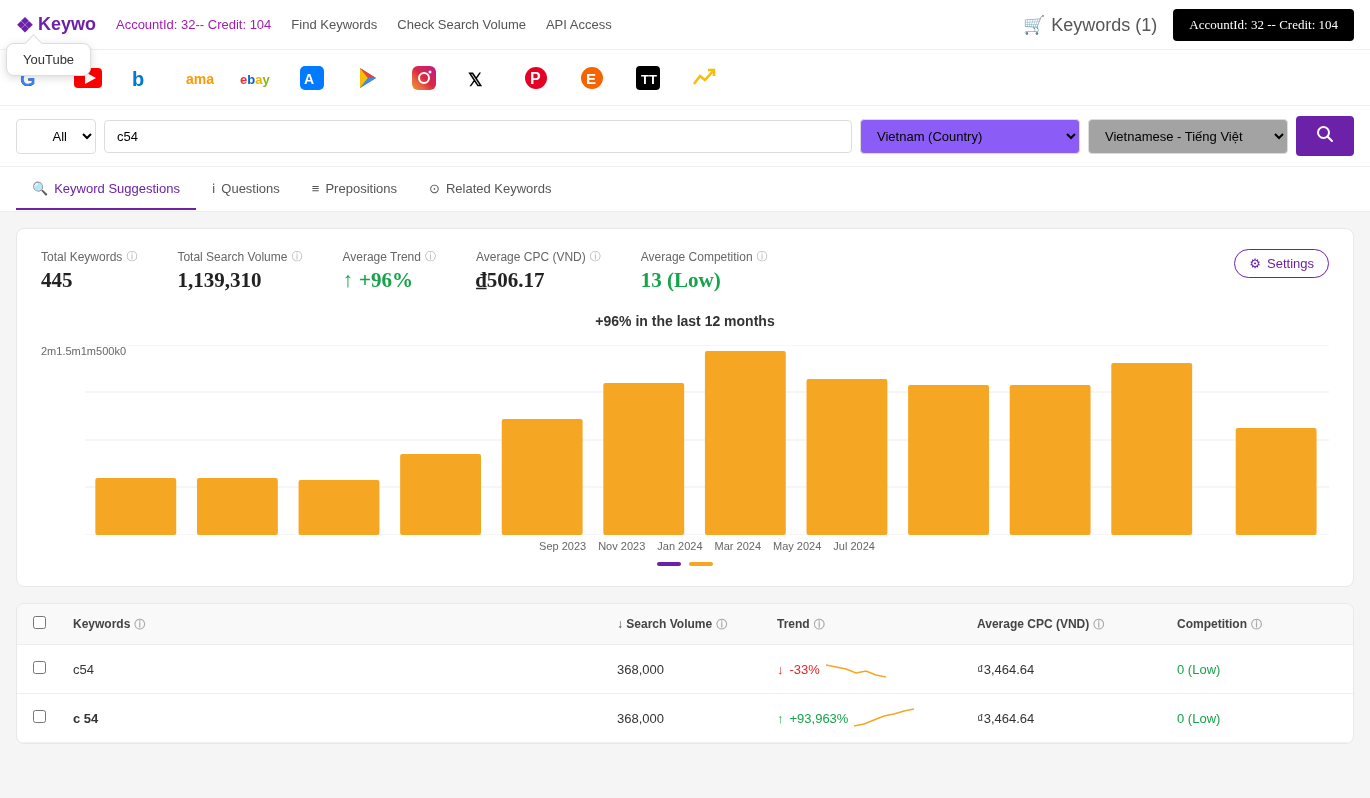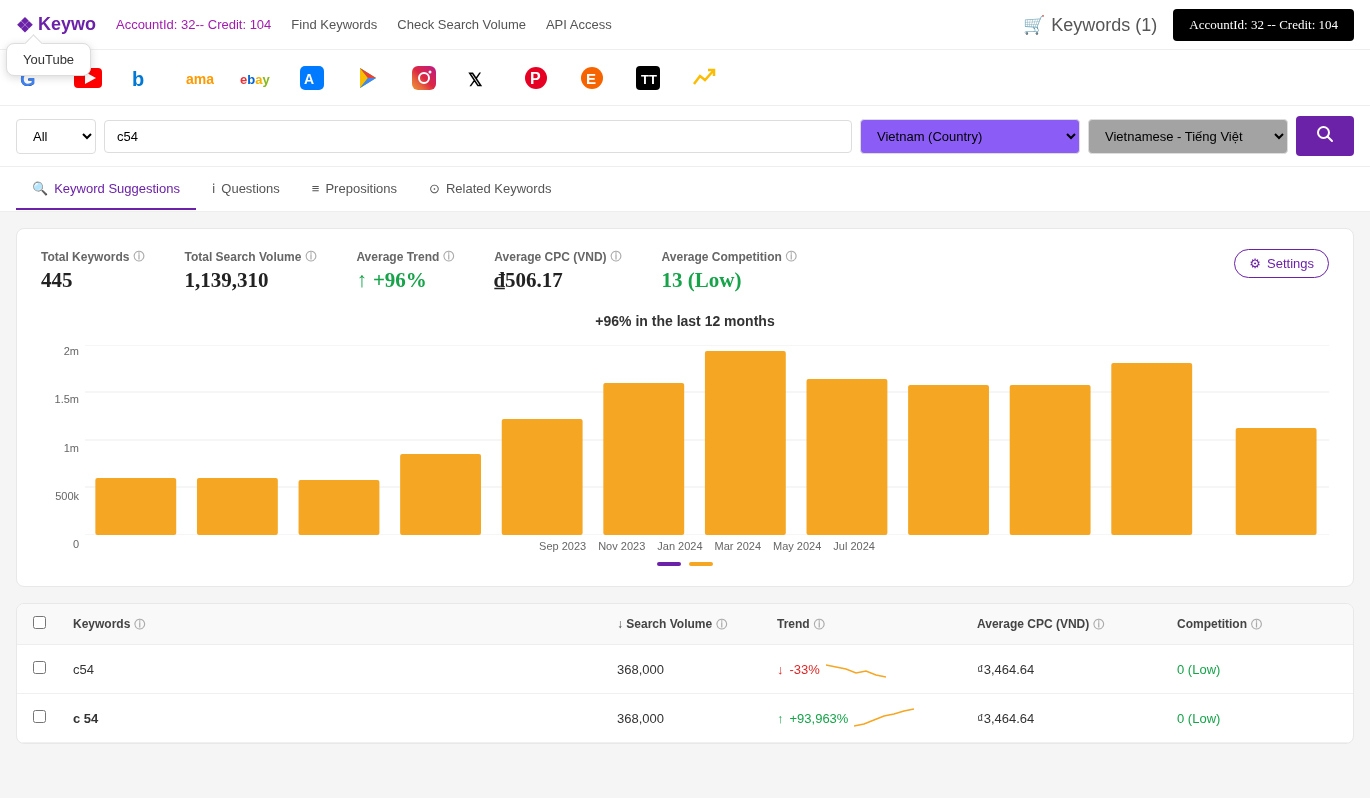--- a/index.html
+++ b/index.html
@@ -91,20 +91,21 @@
       border-bottom: 1px solid #eee;
     }
     .search-select {
       border: 1px solid #ddd;
       border-radius: 4px;
       padding: 8px 12px;
       font-size: 13px;
       background: white;
       cursor: pointer;
       min-width: 80px;
+      text-align: right;
     }
     .search-input {
       border: 1px solid #ddd;
       border-radius: 4px;
       padding: 8px 12px;
       font-size: 13px;
       flex: 1;
       outline: none;
     }
     .country-select {
@@ -158,21 +159,21 @@
     
     .stats-panel {
       background: white;
       margin: 16px;
       border-radius: 8px;
       padding: 20px 24px;
       border: 1px solid #e8e8e8;
     }
     .stats-row { display: flex; align-items: flex-start; gap: 40px; margin-bottom: 20px; }
     .stat-item { display: flex; flex-direction: column; }
-    .stat-label { font-size: 12px; color: #666; margin-bottom: 4px; display: flex; align-items: center; gap: 4px; font-weight: bold; }
+    .stat-label { font-size: 12px; color: #666; margin-bottom: 4px; display: flex; align-items: center; gap: 4px; }
     .stat-value { font-size: 21px; font-weight: bold; color: #222; font-family: Liberation Serif, serif; }
     .stat-value.green { color: #16a34a; }
     .stat-value.trend { display: flex; align-items: center; gap: 6px; }
     .trend-up { color: #16a34a; }
     .settings-btn {
       margin-left: auto;
       border: 1px solid #6b21a8;
       color: #6b21a8;
       background: white;
       padding: 6px 14px;
@@ -442,21 +443,21 @@
     <button class="settings-btn">
       <span>⚙</span>
       <span>Settings</span>
     </button>
   </div>
 
   <div class="chart-section">
     <div class="chart-title">+96% in the last 12 months</div>
     <div style="display:flex; align-items:stretch;">
 
-      <div style="display:flex; flex-direction:column; justify-content:space-between; padding-bottom:4px; padding-right:6px; font-size:11px; color:#666; text-align:right; width:44px;">
+      <div style="display:flex; flex-direction:row; justify-content:space-between; padding-bottom:4px; padding-right:6px; font-size:11px; color:#666; text-align:right; width:44px;">
         <span>2m</span>
         <span>1.5m</span>
         <span>1m</span>
         <span>500k</span>
         <span>0</span>
       </div>
 
       <div style="flex:1; position:relative;">
         <svg width="100%" height="190" viewBox="0 0 1200 190" preserveAspectRatio="none">
 

